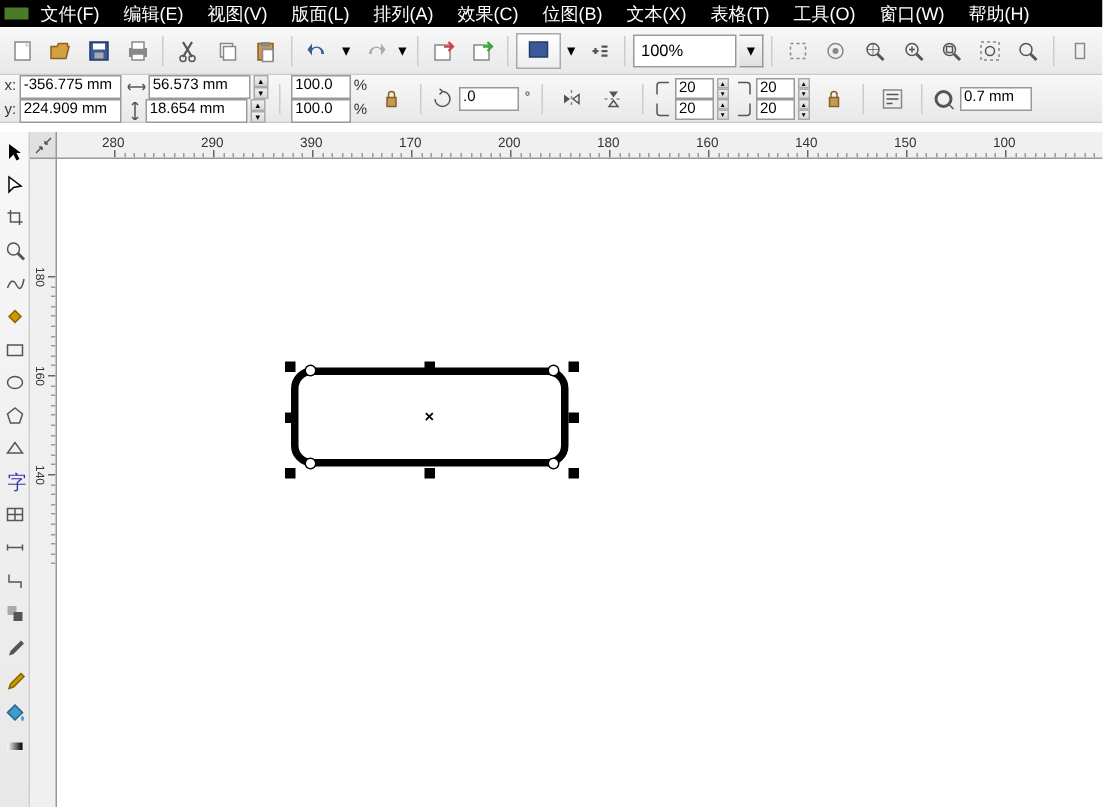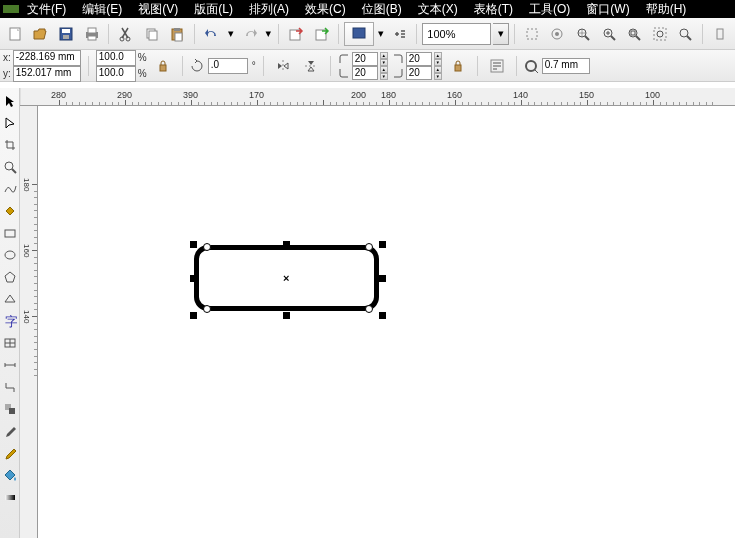--- a/index.html
+++ b/index.html
@@ -18,21 +18,21 @@
 .spin-btn { width: 10px; height: 8px; background: linear-gradient(#f0f0f0,#d8d8d8); border: 1px solid #aaa; font-size: 6px; display: flex; align-items: center; justify-content: center; }
 .xy-group { display: flex; flex-direction: column; gap: 0; }
 .xy-row { display: flex; align-items: center; gap: 2px; }
 .num-sm { width: 26px; height: 14px; border: 1px solid #999; background: #fff; font-size: 10px; padding: 0 2px; }
 .spin-sm { width: 8px; display: flex; flex-direction: column; }
 .spin-sm-btn { width: 8px; height: 7px; background: linear-gradient(#f0f0f0,#d8d8d8); border: 1px solid #aaa; font-size: 5px; display: flex; align-items: center; justify-content: center; }
 .workspace { position: absolute; top: 88px; left: 0; right: 0; bottom: 0; display: flex; }
 .toolbox { width: 20px; background: linear-gradient(#f8f8f8,#e8e8e8); border-right: 1px solid #ccc; display: flex; flex-direction: column; padding-top: 2px; }
 .tool { width: 18px; height: 22px; display: flex; align-items: center; justify-content: center; cursor: pointer; border: 1px solid transparent; margin: 0 auto; }
 .ruler-area { flex: 1; position: relative; background: #fff; }
-.ruler-h { position: absolute; top: 0; left: 1px; right: 0; height: 18px; background: #f0f0f0; border-bottom: 1px solid #999; overflow: hidden; }
+.ruler-h { position: absolute; top: 0; left: 18px; right: 0; height: 18px; background: #f0f0f0; border-bottom: 1px solid #999; overflow: hidden; }
 .ruler-v { position: absolute; top: 18px; left: 0; width: 18px; bottom: 0; background: #f0f0f0; border-right: 1px solid #999; overflow: hidden; }
 .ruler-corner { position: absolute; top: 0; left: 0; width: 18px; height: 18px; background: #e0e0e0; border-right: 1px solid #999; border-bottom: 1px solid #999; }
 .tick { position: absolute; font-size: 9px; color: #333; }
 .tick-h { top: 2px; }
 .tick-v { left: 2px; transform-origin: left top; }
 .tick-mark-h { position: absolute; bottom: 0; width: 1px; height: 5px; background: #666; }
 .tick-minor-h { position: absolute; bottom: 0; width: 1px; height: 3px; background: #999; }
 .tick-mark-v { position: absolute; right: 0; height: 1px; width: 5px; background: #666; }
 .tick-minor-v { position: absolute; right: 0; height: 1px; width: 3px; background: #999; }
 .canvas { position: absolute; top: 18px; left: 18px; right: 0; bottom: 0; background: #fff; }
@@ -201,25 +201,51 @@
       <svg width="16" height="16">
         <rect x="5" y="3" width="6" height="10" fill="none" stroke="#888"></rect>
       </svg>
     </div>
 </div>
 
 <div class="propbar">
   <div class="xy-group">
     <div class="xy-row">
         <span class="lbl">x:</span>
-        <div class="num-input">-228.169 mm</div>
+        <div class="num-input">-356.775 mm</div>
       </div>
     <div class="xy-row">
         <span class="lbl">y:</span>
-        <div class="num-input">152.017 mm</div>
+        <div class="num-input">224.909 mm</div>
+      </div>
+  </div>
+  <div class="xy-group">
+    <div class="xy-row">
+        <span>
+          <svg width="12" height="10">
+            <path d="M0 5 L12 5 M0 5 L2 3 M0 5 L2 7 M12 5 L10 3 M12 5 L10 7" stroke="#555" fill="none"></path>
+          </svg>
+        </span>
+        <div class="num-input">56.573 mm</div>
+        <div class="spin">
+          <div class="spin-btn">▴</div>
+          <div class="spin-btn">▾</div>
+        </div>
+      </div>
+    <div class="xy-row">
+        <span>
+          <svg width="10" height="12">
+            <path d="M5 0 L5 12 M5 0 L3 2 M5 0 L7 2 M5 12 L3 10 M5 12 L7 10" stroke="#555" fill="none"></path>
+          </svg>
+        </span>
+        <div class="num-input">18.654 mm</div>
+        <div class="spin">
+          <div class="spin-btn">▴</div>
+          <div class="spin-btn">▾</div>
+        </div>
       </div>
   </div>
   <div class="sep"></div>
   <div class="xy-group">
     <div class="xy-row">
         <div class="num-input" style="width:40px">100.0</div>
         <span class="lbl">%</span>
       </div>
     <div class="xy-row">
         <div class="num-input" style="width:40px">100.0</div>
@@ -485,21 +511,21 @@
         <div class="tick-mark-h" style="left: 236px;"></div>
         <div class="tick-minor-h" style="left: 242.6px;"></div>
         <div class="tick-minor-h" style="left: 249.2px;"></div>
         <div class="tick-minor-h" style="left: 255.8px;"></div>
         <div class="tick-minor-h" style="left: 262.4px;"></div>
         <div class="tick-minor-h" style="left: 269px;"></div>
         <div class="tick-minor-h" style="left: 275.6px;"></div>
         <div class="tick-minor-h" style="left: 282.2px;"></div>
         <div class="tick-minor-h" style="left: 288.8px;"></div>
         <div class="tick-minor-h" style="left: 295.4px;"></div>
-        <div class="tick tick-h" style="left: 294px; margin-left: 36px;">200</div>
+        <div class="tick tick-h" style="left: 294px;">200</div>
         <div class="tick-mark-h" style="left: 302px;"></div>
         <div class="tick-minor-h" style="left: 308.6px;"></div>
         <div class="tick-minor-h" style="left: 315.2px;"></div>
         <div class="tick-minor-h" style="left: 321.8px;"></div>
         <div class="tick-minor-h" style="left: 328.4px;"></div>
         <div class="tick-minor-h" style="left: 335px;"></div>
         <div class="tick-minor-h" style="left: 341.6px;"></div>
         <div class="tick-minor-h" style="left: 348.2px;"></div>
         <div class="tick-minor-h" style="left: 354.8px;"></div>
         <div class="tick-minor-h" style="left: 361.4px;"></div>

